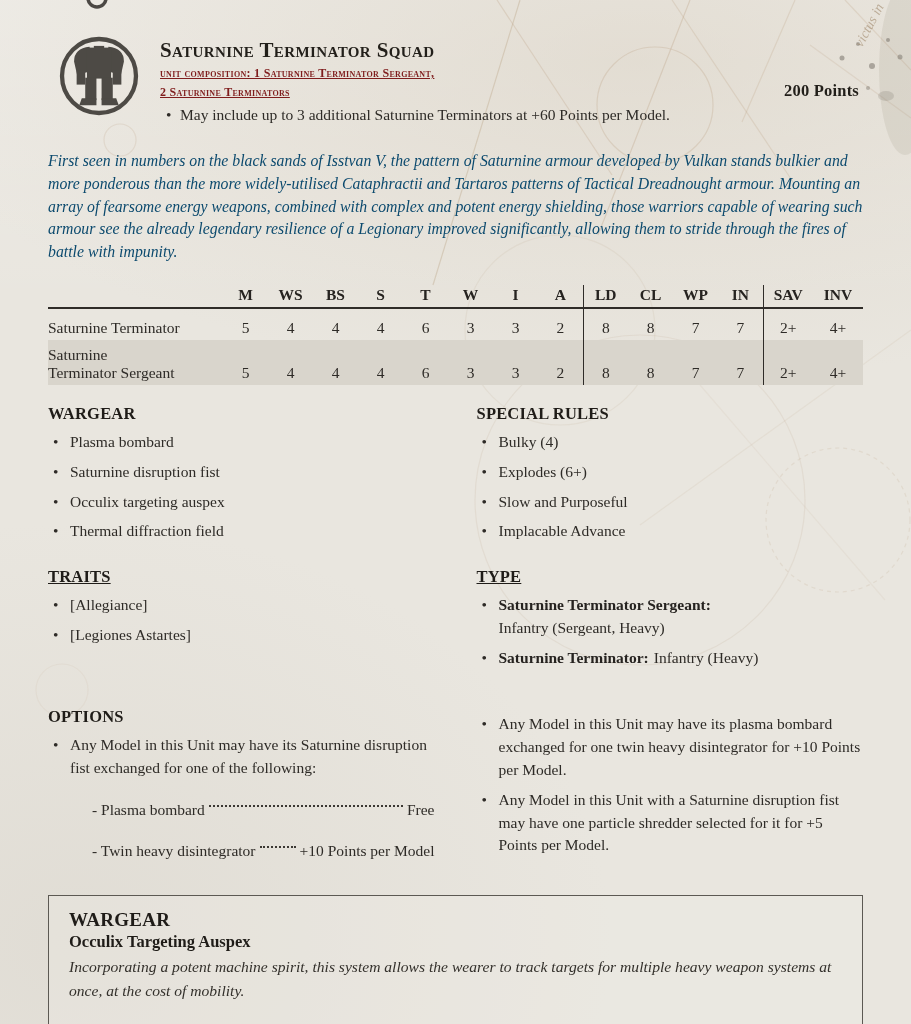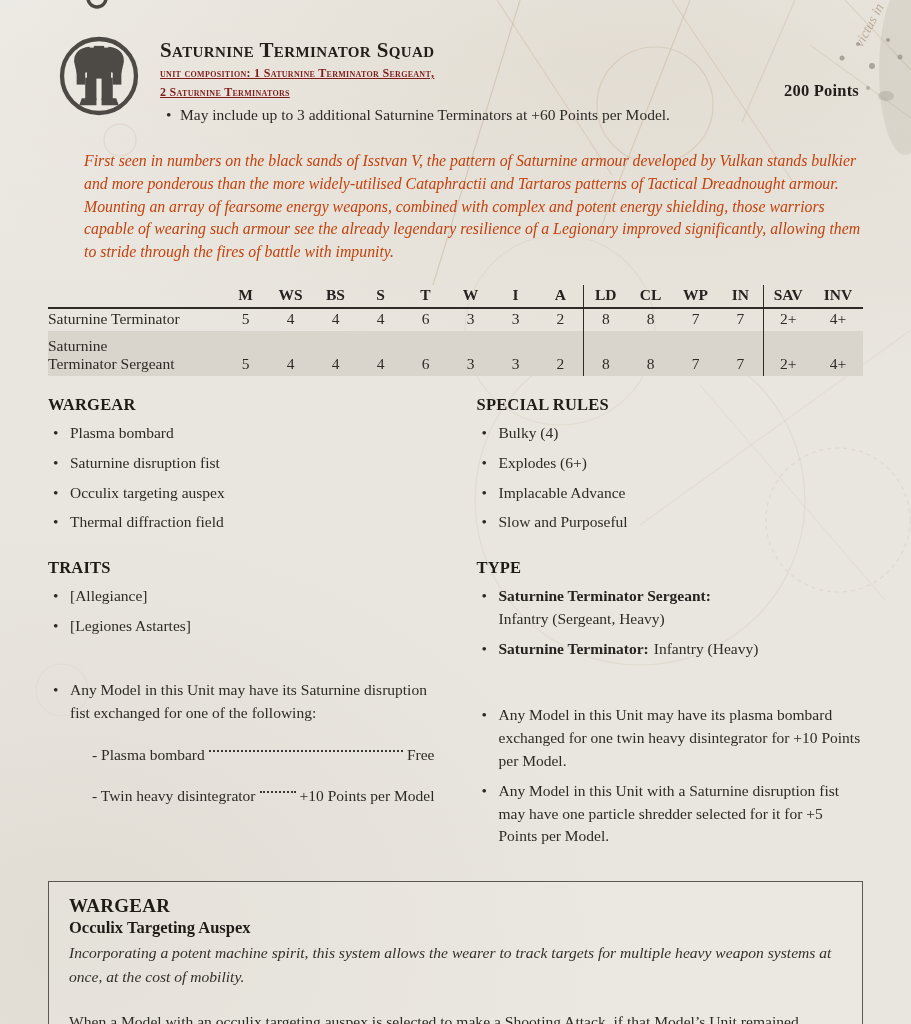--- a/index.html
+++ b/index.html
@@ -23,39 +23,39 @@
   .unit-icon { width:86px; height:86px; flex:0 0 86px; margin-left:8px; }
   .header-text { flex:1; padding-left:18px; padding-top:6px; }
   .title { font-size:21px; font-weight:bold; font-variant:small-caps; letter-spacing:.4px; color:#221f1a; line-height:1.1; }
   .comp-line { font-size:12px; font-weight:bold; font-variant:small-caps; letter-spacing:.3px; color:#7f1d1d; line-height:1.35; margin-top:3px;text-decoration:underline; }
   .comp-row2 { display:flex; justify-content:space-between; align-items:baseline; }
   .points { font-size:16.5px; font-weight:bold; color:#221f1a; font-variant:normal; letter-spacing:.2px; margin-right:4px;font-family:Liberation Serif, serif; }
   .comp-note { font-size:15.5px; margin-top:5px; position:relative; padding-left:20px; }
   .comp-note::before { content:"•"; position:absolute; left:6px; }
 
   
-  .flavor { margin-top:26px; font-style:italic; font-size:15.8px; line-height:1.44; color:#c2410c;margin-left:36px; }
+  .flavor { margin-top:26px; font-style:italic; font-size:15.8px; line-height:1.44; color:#0c4a6e; }
 
   
   table.stats { width:100%; margin-top:21px; border-collapse:collapse; table-layout:fixed; font-size:15.5px; }
   table.stats th { font-weight:bold; text-align:center; padding:1px 0 3px; border-bottom:2px solid #2f2c28; color:#262320; }
   table.stats th.name-col { text-align:left; }
   table.stats td { text-align:center; vertical-align:bottom; padding:1px 0 3px; }
   table.stats td.name-col { text-align:left; }
-  tr.row-plain  { height:23px; }
+  tr.row-plain  { height:32px; }
   tr.row-shaded { height:45px; background:#d9d5cc; }
   .vdiv { border-left:1.5px solid #2f2c28; }
 
   
   .twocol { display:grid; grid-template-columns:1fr 1fr; column-gap:42px; }
   .sec-heading { font-size:16.5px; font-weight:bold; color:#1f1c18; letter-spacing:.2px; margin-top:19px; margin-bottom:7px; }
   ul.blist { list-style:none; font-size:15.5px; line-height:1.47; }
   ul.blist li { position:relative; padding-left:22px; margin-bottom:7px; }
   ul.blist li::before { content:"•"; position:absolute; left:5px; }
-  .gap-heading { margin-top:24px; }
+  .gap-heading { margin-top:24px;text-decoration:underline; }
   .b { font-weight:bold; color:#262320; }
   .type-rest-inline { margin-left:5px;margin-top:44px; }
 
   .options-row { margin-top:12px; }
   .options-right { padding-top:25px; }
   .sub-options { padding-left:22px; font-size:15.5px; }
   .leader-row { display:flex; align-items:center; line-height:1.5; margin-top:18px; }
   .leader-label { white-space:nowrap; }
   .leader-dots { flex:1 1 auto; border-bottom:2px dotted #3b3833; margin:0 4px; transform:translateY(-4px); min-width:12px; }
   .leader-cost { white-space:nowrap; }
@@ -227,38 +227,39 @@
       <ul class="blist">
         <li>[Allegiance]</li>
         <li>[Legiones Astartes]</li>
       </ul>
     </div>
     <div>
       <div class="sec-heading">SPECIAL RULES</div>
       <ul class="blist">
         <li>Bulky (4)</li>
         <li>Explodes (6+)</li>
+        <li>Slow and Purposeful</li>
         <li>Implacable Advance</li>
-        <li>Slow and Purposeful</li>
       </ul>
       <div class="sec-heading gap-heading">TYPE</div>
       <ul class="blist">
         <li>
           <span class="b">Saturnine Terminator Sergeant:</span><br>
           <span>Infantry (Sergeant, Heavy)</span>
         </li>
         <li>
           <span class="b">Saturnine Terminator:</span><span class="type-rest-inline">Infantry (Heavy)</span>
         </li>
       </ul>
     </div>
   </div>
 
   <div class="twocol options-row">
     <div>
+      <div class="sec-heading">OPTIONS</div>
       <ul class="blist">
         <li>
           <span>Any Model in this Unit may have its Saturnine disruption fist exchanged for one of the following:</span>
           <div class="sub-options">
             <div class="leader-row">
               <span class="leader-label">- Plasma bombard</span>
               <span class="leader-dots"></span>
               <span class="leader-cost">Free</span>
             </div>
             <div class="leader-row">

